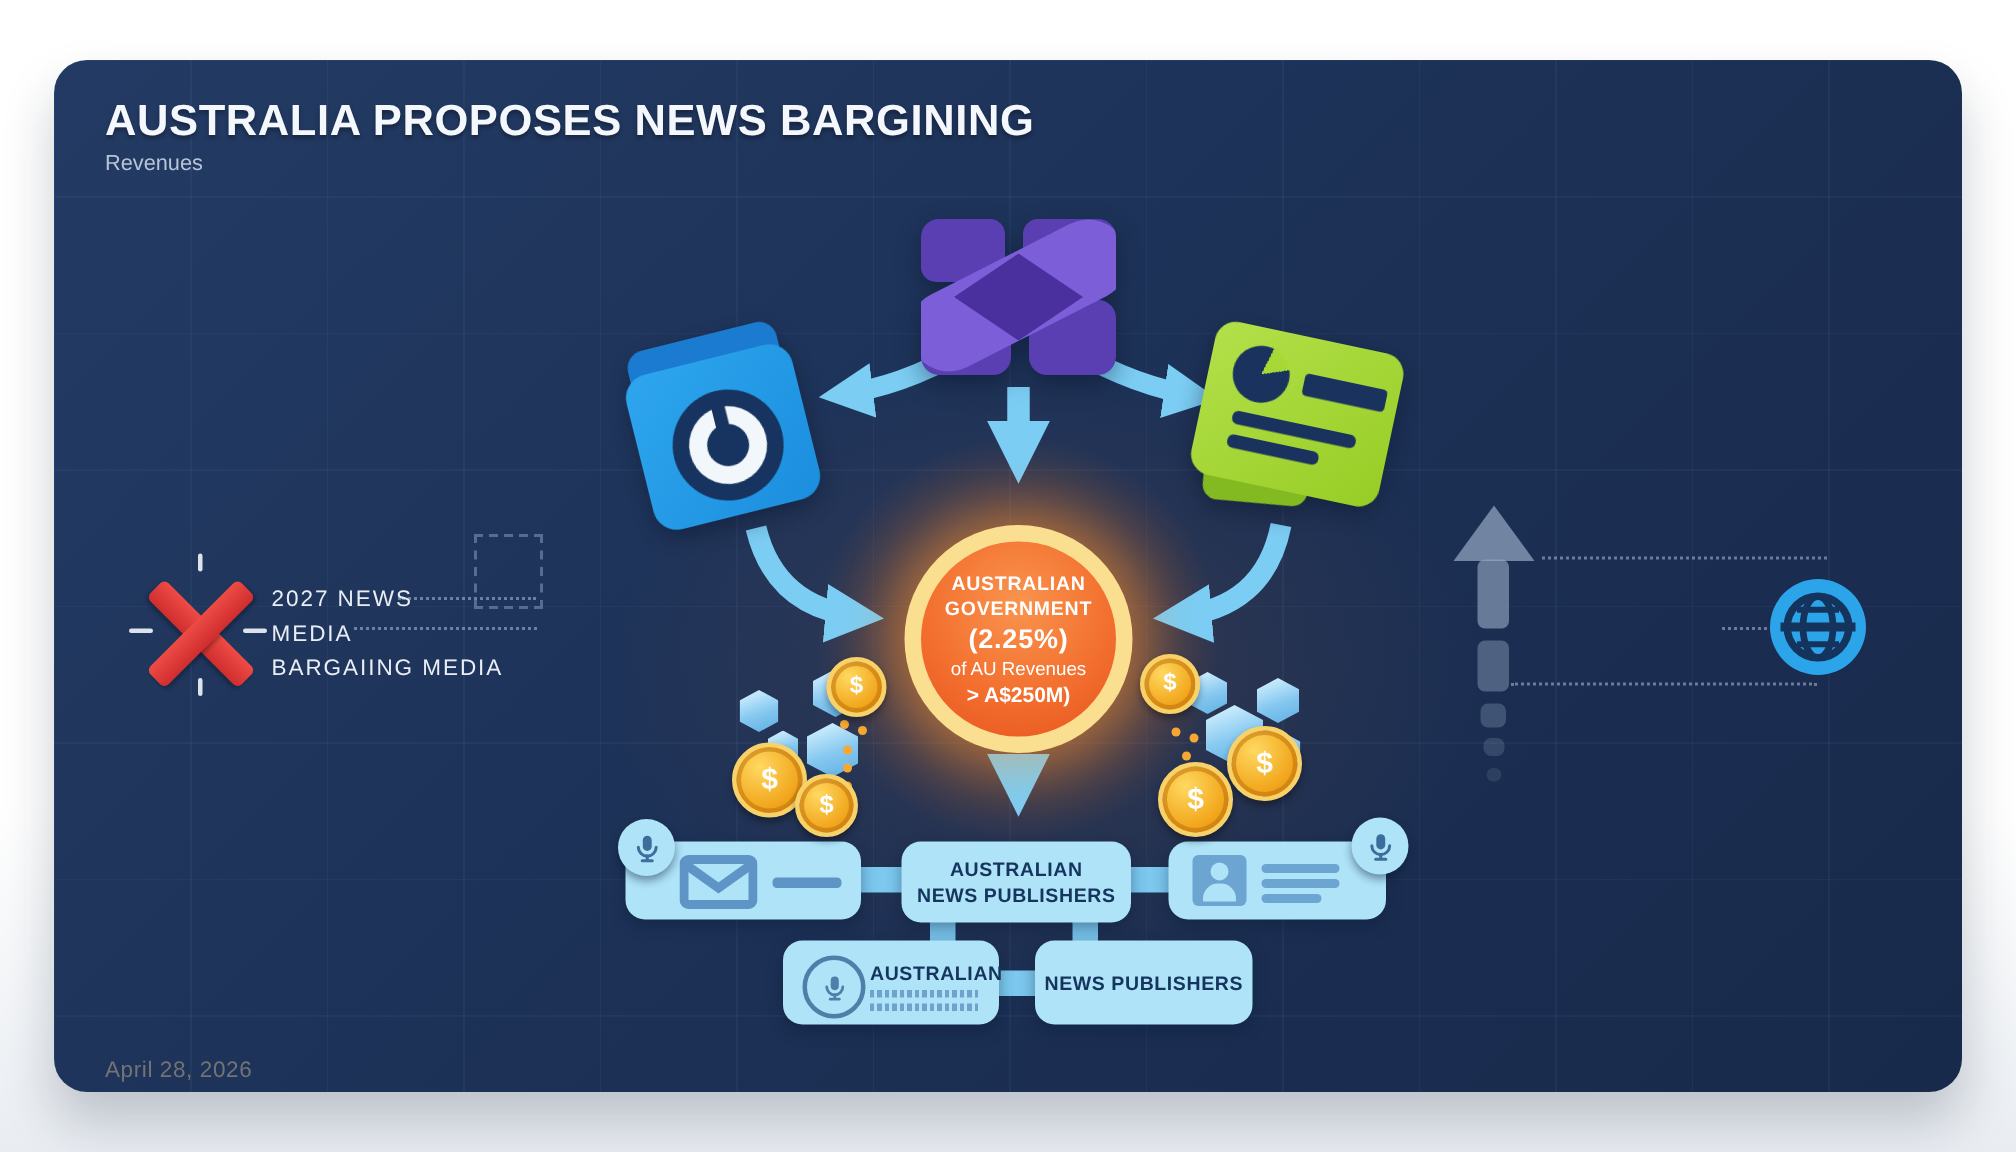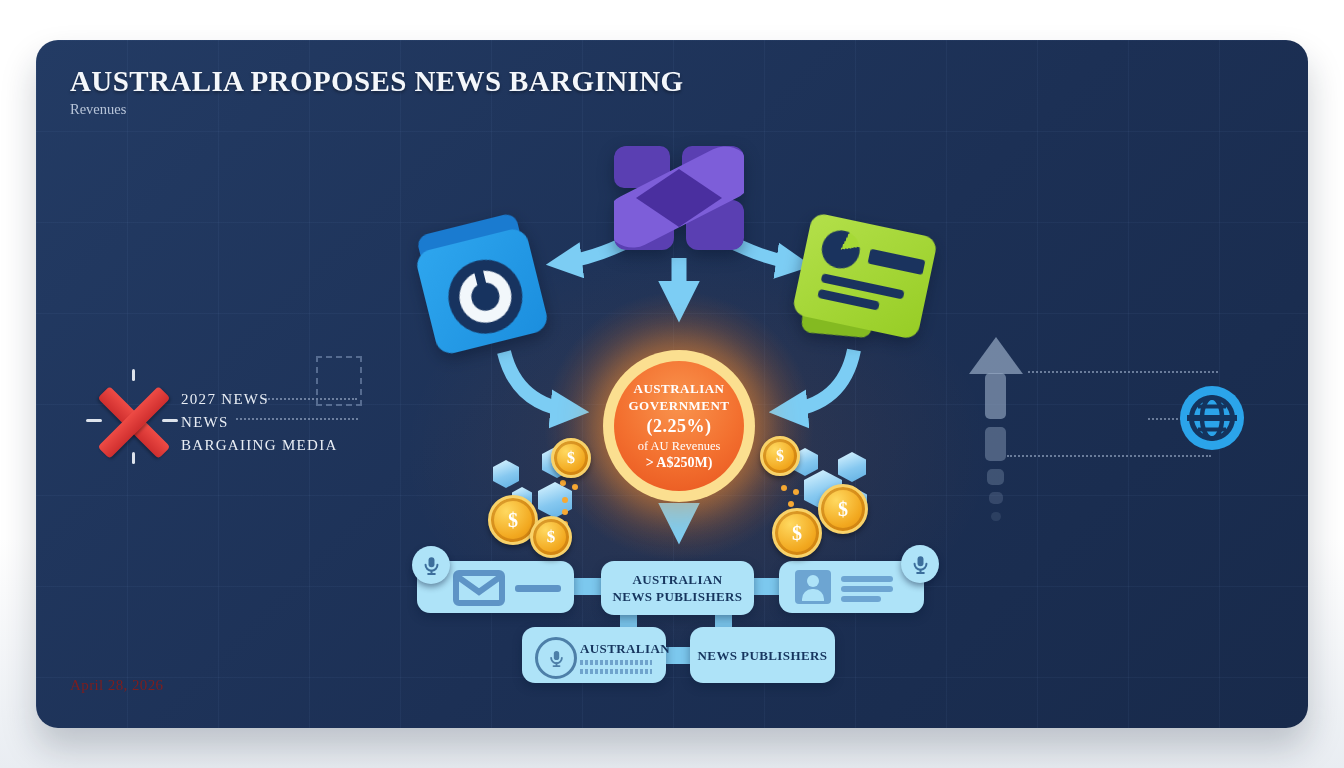--- a/index.html
+++ b/index.html
@@ -2,36 +2,36 @@
 <html><head>
 <meta charset="utf-8">
 <style>
   html,body{margin:0;padding:0;}
   body{
     width:1344px;height:768px;position:relative;overflow:hidden;
     background:linear-gradient(#ffffff 70%,#e9edf2);
     font-family:"Liberation Sans",sans-serif;
   }
   .abs{position:absolute;}
-  .stage{position:absolute;left:0;top:0;width:1344px;height:610px;font-family:Liberation Serif, serif;}
+  .stage{position:absolute;left:0;top:0;width:1344px;height:610px;}
   .card{
     position:absolute;left:36px;top:40px;width:1272px;height:688px;border-radius:22px;
     background:
       repeating-linear-gradient(to right, rgba(140,180,240,0.055) 0 1px, transparent 1px 91px),
       repeating-linear-gradient(to bottom, rgba(140,180,240,0.05) 0 1px, transparent 1px 91px),
       radial-gradient(420px 300px at 52% 60%, rgba(250,130,40,0.10), transparent 70%),
       linear-gradient(135deg,#233b64 0%,#1c3055 55%,#182a4b 100%);
     box-shadow:0 20px 35px rgba(20,30,50,0.22);
     z-index:0;
   }
   
   .title-line{font-size:29px;font-weight:700;color:#f4f7fb;letter-spacing:0.4px;line-height:35px;text-shadow:0 2px 3px rgba(0,0,0,0.35);}
   .kicker{font-size:15px;font-weight:600;color:#c9d4e4;letter-spacing:1px;line-height:20px;}
   .kicker2{font-size:14.5px;font-weight:400;color:#b7c4d8;line-height:20px;}
-  .date{font-size:15px;color:#7f1d1d;letter-spacing:0.4px;}
+  .date{font-size:15px;color:#737373;letter-spacing:0.4px;margin-top:28px;}
   .callout-line{font-size:15px;font-weight:500;color:#e9eef5;letter-spacing:1.3px;line-height:23px;}
   .rc-line{font-size:17.5px;font-weight:700;color:#eef3f9;letter-spacing:1px;line-height:23px;}
   
   .glow{position:absolute;left:543px;top:290px;width:272px;height:272px;border-radius:50%;
     background:radial-gradient(circle,rgba(248,120,30,0.55) 0%,rgba(248,120,30,0.22) 45%,transparent 70%);z-index:1;}
   .circle-outer{position:absolute;left:603px;top:350px;width:152px;height:152px;border-radius:50%;
     background:#fbdf90;z-index:4;box-shadow:0 0 34px 10px rgba(250,150,50,0.45);}
   .circle-inner{position:absolute;left:11px;top:11px;width:130px;height:130px;border-radius:50%;
     background:radial-gradient(circle at 50% 32%,#f9944e 0%,#f3702f 55%,#e7531e 100%);
     display:flex;flex-direction:column;align-items:center;justify-content:center;text-align:center;color:#fff;}
@@ -156,21 +156,21 @@
     <i class="xbar" style="transform:rotate(45deg)"></i>
     <i class="xbar" style="transform:rotate(-45deg)"></i>
   </div>
   <div class="tick" style="left:132px;top:369px;width:3px;height:12px;z-index:3"></div>
   <div class="tick" style="left:132px;top:452px;width:3px;height:12px;z-index:3"></div>
   <div class="tick" style="left:86px;top:419px;width:16px;height:3px;z-index:3"></div>
   <div class="tick" style="left:162px;top:419px;width:16px;height:3px;z-index:3"></div>
 
   <div class="abs" style="left:181px;top:388px;z-index:3">
     <div class="callout-line">2027 NEWS</div>
-    <div class="callout-line">NEWS</div>
+    <div class="callout-line">MEDIA</div>
     <div class="callout-line">BARGAIING MEDIA</div>
   </div>
   <div class="dashr" style="left:316px;top:356px;width:42px;height:46px;z-index:2"></div>
   <div class="dotl" style="left:265px;top:398px;width:92px;z-index:2"></div>
   <div class="dotl" style="left:236px;top:418px;width:122px;z-index:2"></div>
 
   <div class="cube" style="left:493px;top:460px;width:26px;height:28px"></div>
   <div class="cube" style="left:542px;top:446px;width:30px;height:32px"></div>
   <div class="cube" style="left:512px;top:487px;width:20px;height:22px"></div>
   <div class="cube" style="left:538px;top:482px;width:34px;height:36px"></div>

